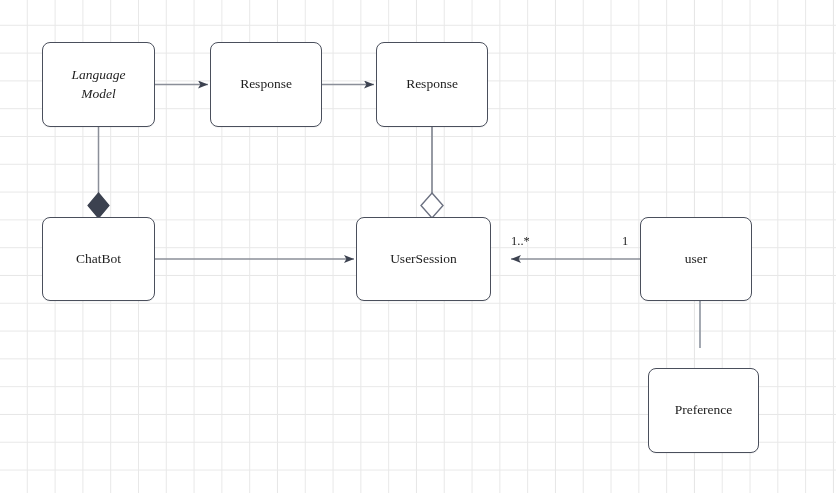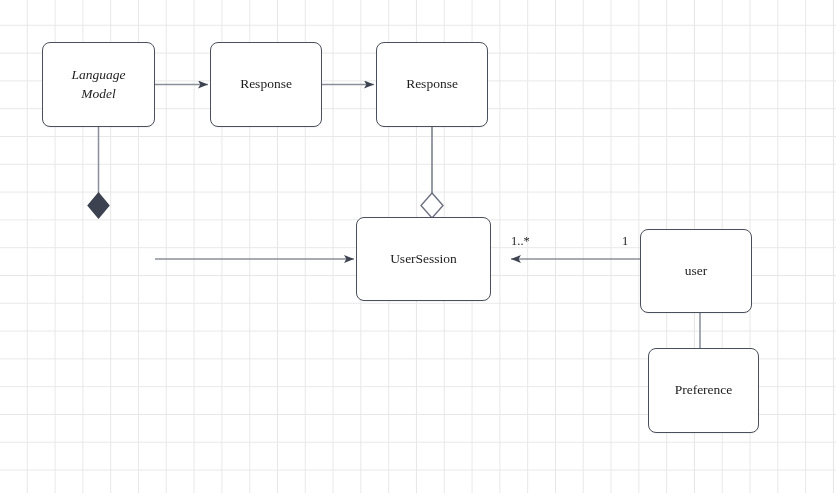--- a/index.html
+++ b/index.html
@@ -109,30 +109,33 @@
   </div>
 
   <div class="node" style="left:210px; top:42px; width:112px; height:85px;text-align:center;">
     <span>Response</span>
   </div>
 
   <div class="node" style="left:376px; top:42px; width:112px; height:85px;">
     <span>Response</span>
   </div>
 
+  <div class="node" style="left:42px; top:217px; width:113px; height:84px;">
+    <span>ChatBot</span>
+  </div>
 
   <div class="node" style="left:356px; top:217px; width:135px; height:84px;">
     <span>UserSession</span>
   </div>
 
-  <div class="node" style="left:640px; top:229px; width:112px; height:84px;align-items:center;">
+  <div class="node" style="left:640px; top:217px; width:112px; height:84px;align-items:center;">
     <span>user</span>
   </div>
 
-  <div class="node" style="left:648px; top:348px; width:111px; height:85px;">
+  <div class="node" style="left:648px; top:368px; width:111px; height:85px;">
     <span>Preference</span>
   </div>
 
   <div class="mult-label" style="left:511px; top:234px;">1..*</div>
 
   <div class="mult-label" style="left:622px; top:234px;">1</div>
 
 </div>
 
 </body></html>

